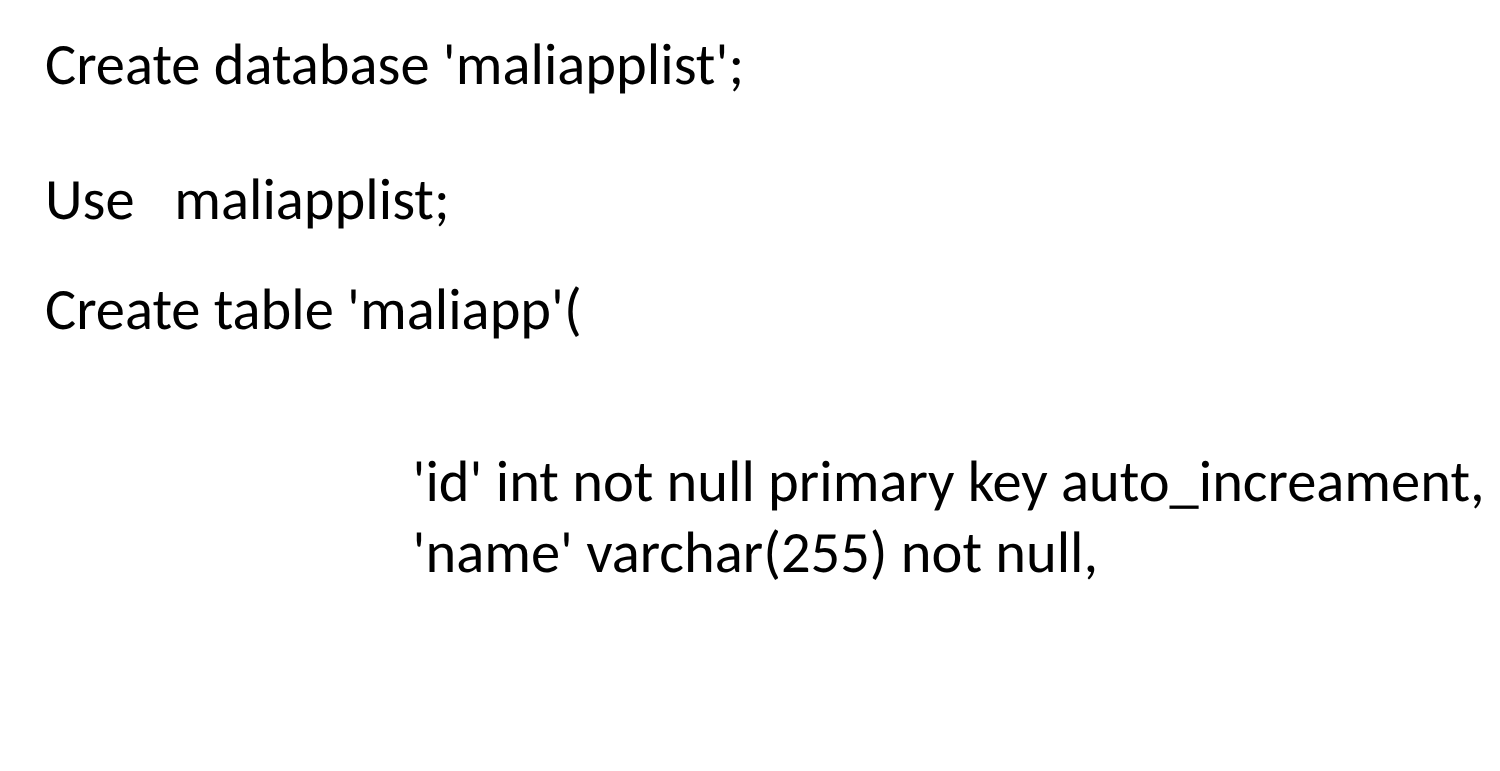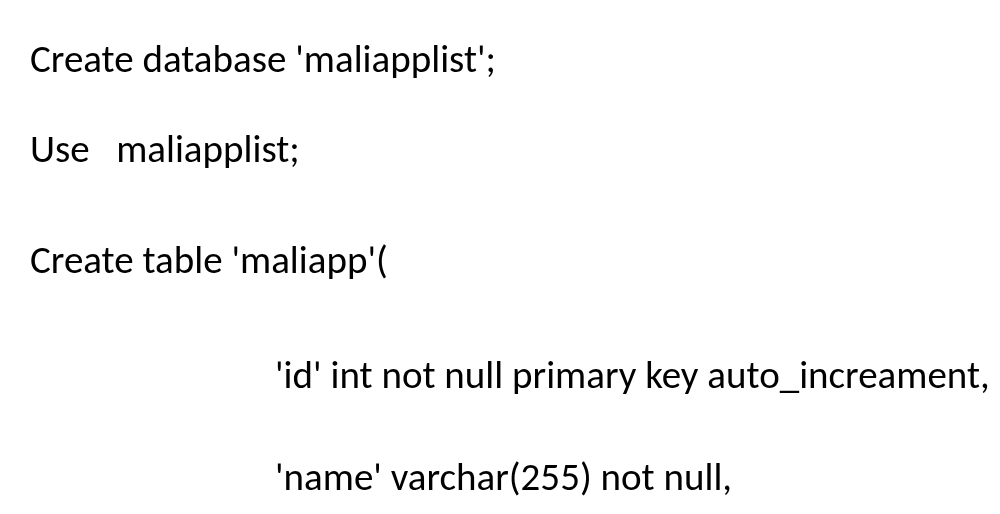--- a/index.html
+++ b/index.html
@@ -16,34 +16,33 @@
       color: #000000;
       padding: 20px 30px;
       line-height: 1.2;
       position: relative;
     }
     .line {
       display: block;
       white-space: pre;
     }
     .line1 {
-      margin-top: 16px;
+      margin-top: 1px;
     }
     .line2 {
       margin-top: 43px;
     }
     .line3 {
-      margin-top: 64px;
+      margin-top: 26px;
     }
     .line4 {
       margin-top: 69px;
       padding-left: 245px;
     }
     .line5 {
-      margin-top: 55px;
       padding-left: 245px;
     }
   </style>
 </head>
 <body>
 
 <div class="line line1">Create database 'maliapplist';</div>
 <div class="line line2">Use   maliapplist;</div>
 <div class="line line3">Create table 'maliapp'(</div>
 <div class="line line4">'id' int not null primary key auto_increament,</div>

